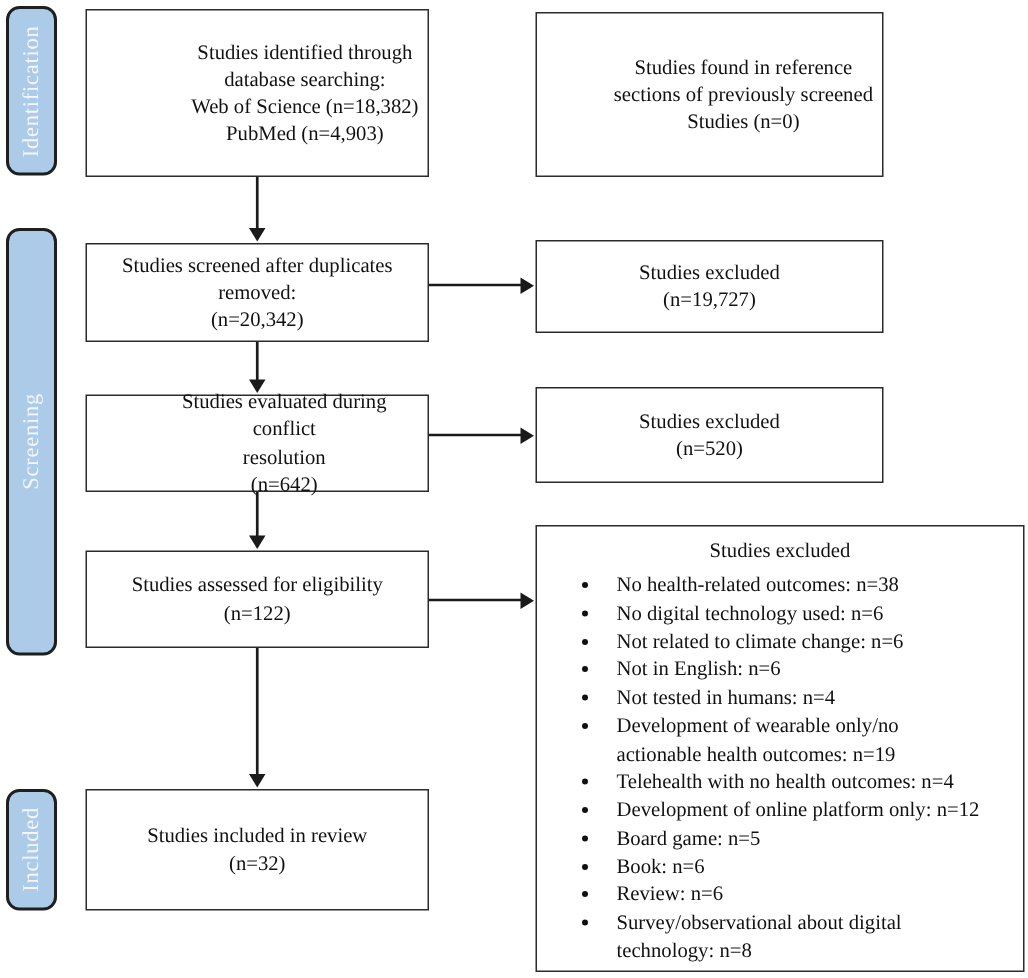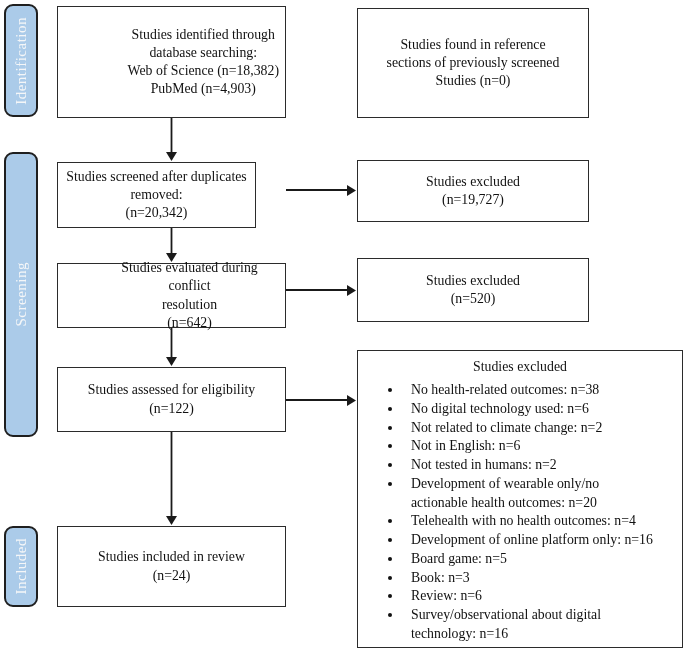--- a/index.html
+++ b/index.html
@@ -103,70 +103,70 @@
   <div class="stage" style="top:526px;height:81px;">
     <span>Included</span>
   </div>
 
   <div class="box" style="left:57px;top:6px;width:229px;height:112px;justify-content:flex-end;">
     <span>Studies identified through
 database searching:
 Web of Science (n=18,382)
 PubMed (n=4,903)</span>
   </div>
-  <div class="box" style="left:57px;top:162px;width:199px;height:66px;text-align:center;">
+  <div class="box" style="left:57px;top:162px;width:229px;height:66px;text-align:center;">
     <span>Studies screened after duplicates
 removed:
 (n=20,342)</span>
   </div>
   <div class="box" style="left:57px;top:263px;width:229px;height:65px;padding-left:36px;">
     <span>Studies evaluated during conflict
 resolution
 (n=642)</span>
   </div>
   <div class="box" style="left:57px;top:367px;width:229px;height:65px;align-items:center;">
     <span>Studies assessed for eligibility
 (n=122)</span>
   </div>
   <div class="box" style="left:57px;top:526px;width:229px;height:81px;">
     <span>Studies included in review
-(n=24)</span>
-  </div>
-
-  <div class="box" style="left:357px;top:8px;width:232px;height:110px;">
+(n=32)</span>
+  </div>
+
+  <div class="box" style="left:357px;top:8px;width:232px;height:110px;justify-content:flex-end;">
     <span>Studies found in reference
 sections of previously screened
 Studies (n=0)</span>
   </div>
   <div class="box" style="left:357px;top:160px;width:232px;height:62px;">
     <span>Studies excluded
 (n=19,727)</span>
   </div>
   <div class="box" style="left:357px;top:258px;width:232px;height:64px;">
     <span>Studies excluded
 (n=520)</span>
   </div>
 
   <div class="box bigbox" style="left:357px;top:350px;width:326px;height:298px;">
     <div class="bigbox-title">Studies excluded</div>
     <ul>
       <li>No health-related outcomes: n=38</li>
       <li>No digital technology used: n=6</li>
-      <li>Not related to climate change: n=2</li>
+      <li>Not related to climate change: n=6</li>
       <li>Not in English: n=6</li>
-      <li>Not tested in humans: n=2</li>
+      <li>Not tested in humans: n=4</li>
       <li>Development of wearable only/no
-actionable health outcomes: n=20</li>
+actionable health outcomes: n=19</li>
       <li>Telehealth with no health outcomes: n=4</li>
-      <li>Development of online platform only: n=16</li>
+      <li>Development of online platform only: n=12</li>
       <li>Board game: n=5</li>
-      <li>Book: n=3</li>
+      <li>Book: n=6</li>
       <li>Review: n=6</li>
       <li>Survey/observational about digital
-technology: n=16</li>
+technology: n=8</li>
     </ul>
   </div>
 
   <svg class="arrows" viewBox="0 0 685 652" xmlns="http://www.w3.org/2000/svg">
 
     <g>
       <line x1="171.5" y1="118" x2="171.5" y2="153" stroke="#1a1a1a" stroke-width="1.8"></line>
       <polygon points="166,152 177,152 171.5,161" fill="#1a1a1a"></polygon>
     </g>
 

